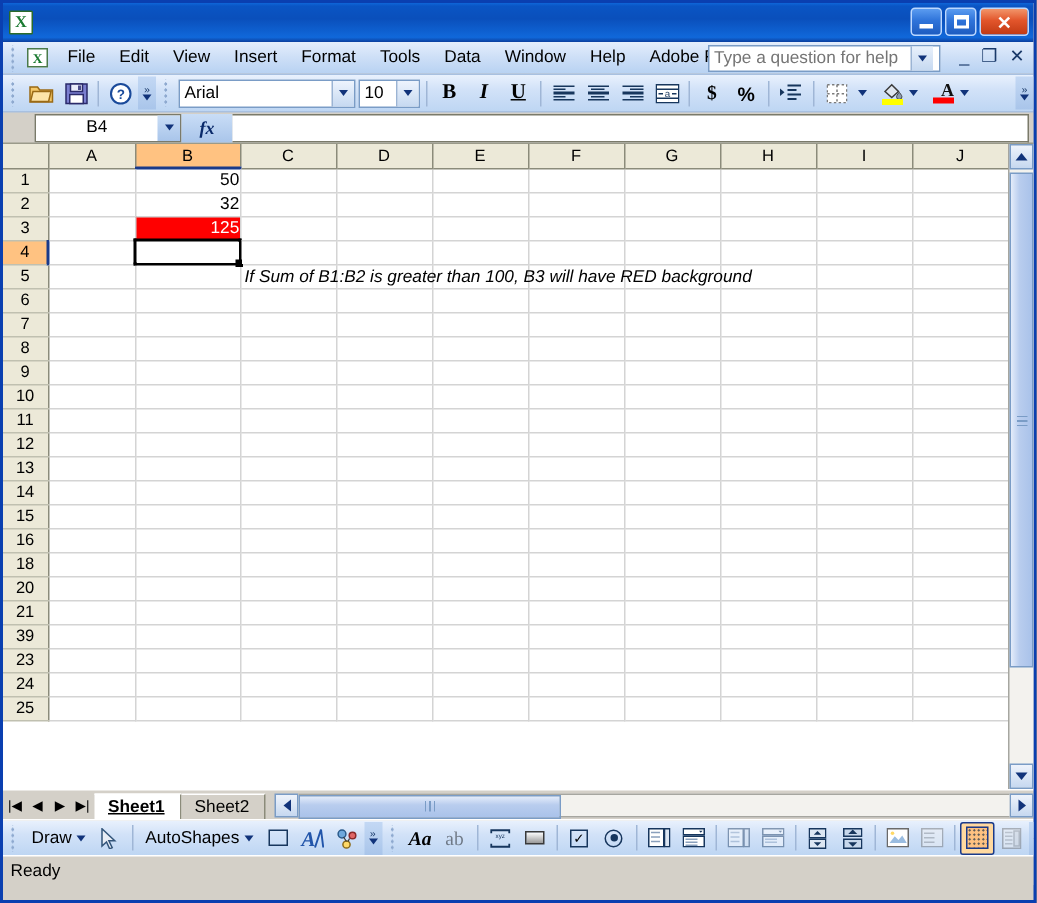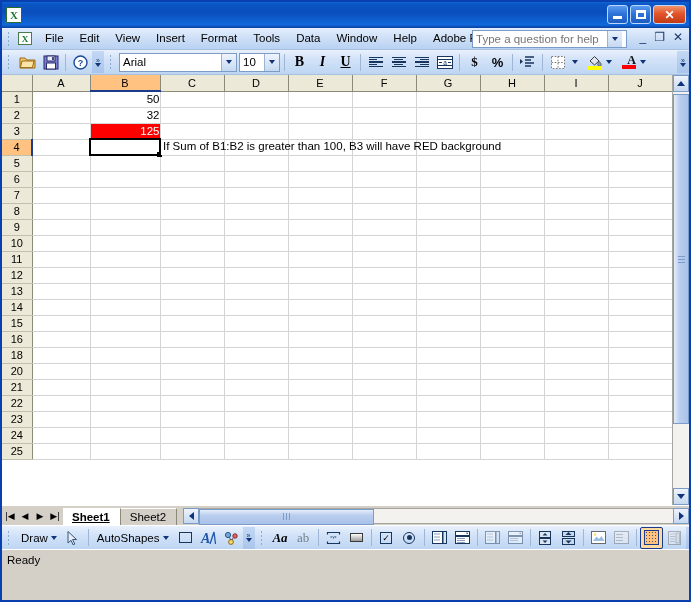--- a/index.html
+++ b/index.html
@@ -279,22 +279,22 @@
     border-top: 2px solid #000;
   }
   .cell.selected::after {
     content: ""; position: absolute;
     right: -3px; bottom: -3px;
     width: 5px; height: 5px;
     background: #000;
   }
   .cell.overflow-text { overflow: visible; position: relative; z-index: 4; }
   .cell.overflow-text span {
-    position: absolute; left: 2px; top: 0;
-    white-space: nowrap; font-size: 11.5px;
+    position: absolute; left: 2px; top: 18px;
+    white-space: nowrap; font-size: 11.5px; font-style: italic;
   }
 
   
   .vscroll {
     position: absolute; right: 0; top: 0;
     width: 17px; height: 430px;
     background: #f3f2ee;
     border-left: 1px solid #a6a6a0;
   }
   .vs-btn {
@@ -585,20 +585,30 @@
       <div class="drop-sm">
           <span class="arrow-dn"></span>
         </div>
     </div>
     <div class="chev" style="margin-left:auto">
         <span>»</span>
         <span class="arrow-dn"></span>
       </div>
   </div>
 
+  <div class="formulabar">
+    <div class="namebox">
+      <div class="nbtext">B4</div>
+      <div class="drop">
+          <span class="arrow-dn"></span>
+        </div>
+    </div>
+    <div class="fxbtn">fx</div>
+    <div class="fbar-input"></div>
+  </div>
 
   <div class="gridwrap">
     <table class="grid">
       <tbody>
           <tr>
         <th class="corner"></th>
         <th class="colhead" style="width:58px">A</th>
         <th class="colhead sel" style="width:70px">B</th>
         <th class="colhead" style="width:64px">C</th>
         <th class="colhead" style="width:64px">D</th>
@@ -854,21 +864,21 @@
             <td class="cell" style="width: 64px;"></td>
             <td class="cell" style="width: 64px;"></td>
             <td class="cell" style="width: 64px;"></td>
             <td class="cell" style="width: 64px;"></td>
             <td class="cell" style="width: 64px;"></td>
             <td class="cell" style="width: 64px;"></td>
             <td class="cell" style="width: 64px;"></td>
             <td class="cell" style="width: 64px;"></td>
           </tr>
           <tr>
-            <td class="rowhead">22</td>
+            <td class="rowhead">39</td>
             <td class="cell" style="width: 58px;"></td>
             <td class="cell" style="width: 70px;"></td>
             <td class="cell" style="width: 64px;"></td>
             <td class="cell" style="width: 64px;"></td>
             <td class="cell" style="width: 64px;"></td>
             <td class="cell" style="width: 64px;"></td>
             <td class="cell" style="width: 64px;"></td>
             <td class="cell" style="width: 64px;"></td>
             <td class="cell" style="width: 64px;"></td>
             <td class="cell" style="width: 64px;"></td>

